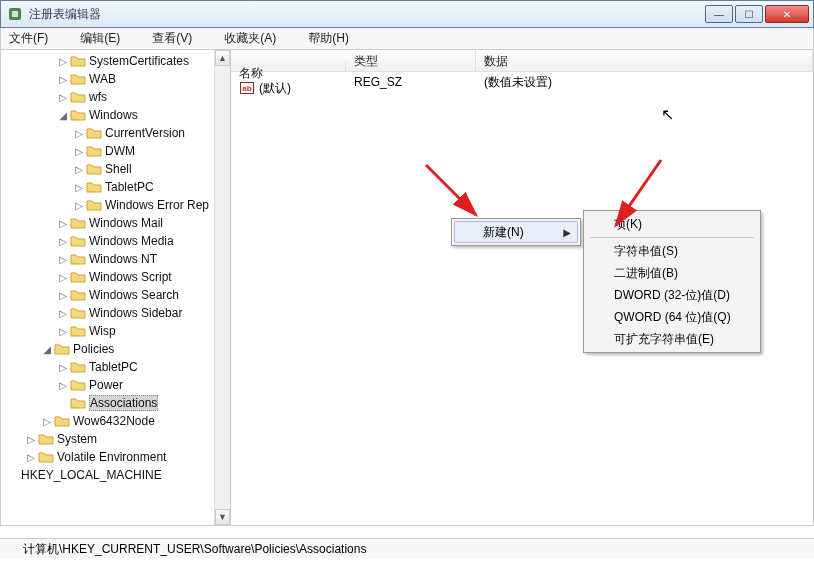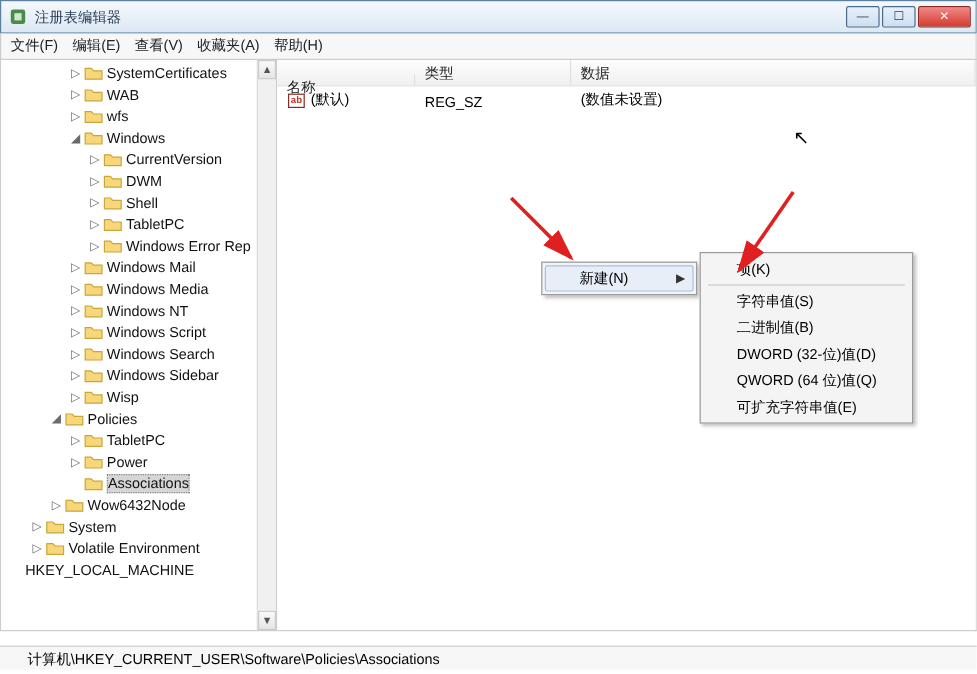--- a/index.html
+++ b/index.html
@@ -7,21 +7,21 @@
 
 
 .titlebar { height: 28px; background: linear-gradient(#f4f8fc,#dde8f4); border: 1px solid #5a7fa0; display: flex; align-items: center; padding-left: 6px; }
 .titlebar .appicon { width: 16px; height: 16px; margin-right: 6px; }
 .titlebar .title { color: #2b3c57; flex: 1; }
 .wbtns { display: flex; gap: 2px; padding-right: 4px; }
 .wbtn { width: 28px; height: 18px; border: 1px solid #4a6a8a; border-radius: 2px; background: linear-gradient(#e8f0fa,#cfdff0); display:flex; align-items:center; justify-content:center; font-size:10px; color:#2b3c57; }
 .wbtn.close { background: linear-gradient(#f08a8a,#d43b2e); color:#fff; border-color:#8a2a20; width:44px; }
 
 
-.menubar { height: 22px; border: 1px solid #ccc; border-top: none; display:flex; align-items:center; padding-left:8px; gap:12px; background:#f7f7f7; }
+.menubar { height: 22px; border: 1px solid #ccc; border-top: none; display:flex; align-items:center; padding-left:8px; gap:32px; background:#f7f7f7; }
 .menubar span { color:#222; cursor:default; }
 
 
 .main { display:flex; height: 476px; border: 1px solid #ccc; border-top:none; }
 .tree-pane { width: 230px; border-right:1px solid #ccc; overflow:hidden; position:relative; padding:2px 0 0 2px; background:#fff; }
 .list-pane { flex:1; position:relative; background:#fff; }
 
 
 .tree { font-size:12px; color:#111; }
 .node { display:flex; align-items:center; height:18px; white-space:nowrap; }
@@ -29,21 +29,21 @@
 .folder { width:16px; height:14px; margin:0 3px 0 1px; display:inline-block; }
 .folder svg { display:block; }
 .sel { background:#d6d6d6; border:1px dotted #888; padding:0 0; }
 .ind { display:inline-block; }
 
 
 .cols { display:flex; height:22px; border-bottom:1px solid #e0e0e0; background:linear-gradient(#fdfdfd,#f0f0f0); }
 .col { padding:3px 8px; border-right:1px solid #e0e0e0; color:#222; }
 .c1{width:115px;margin-top:12px;} .c2{width:130px;} .c3{flex:1;}
 
-.row { display:flex; height:20px; align-items:flex-end; }
+.row { display:flex; height:20px; align-items:center; }
 .row .cell { padding:0 8px; }
 .abicon { width:16px; height:14px; margin-right:4px; display:inline-flex; align-items:center; justify-content:center; }
 .abicon .box { width:14px; height:12px; border:1px solid #8a2a20; background:#fff; font-size:8px; color:#c0392b; font-weight:bold; display:flex; align-items:center; justify-content:center; }
 
 
 .ctx { position:absolute; background:#f4f4f4; border:1px solid #9a9a9a; box-shadow:2px 2px 3px rgba(0,0,0,.25); padding:2px; }
 .ctx .item { height:22px; display:flex; align-items:center; padding:0 24px 0 28px; position:relative; }
 .ctx .item.hi { background:#e8eef7; border:1px solid #a8c0e0; border-radius:2px; }
 .ctx .arrow { position:absolute; right:6px; font-size:10px; color:#333; }
 .ctx.sub .item { padding-right:18px; }

